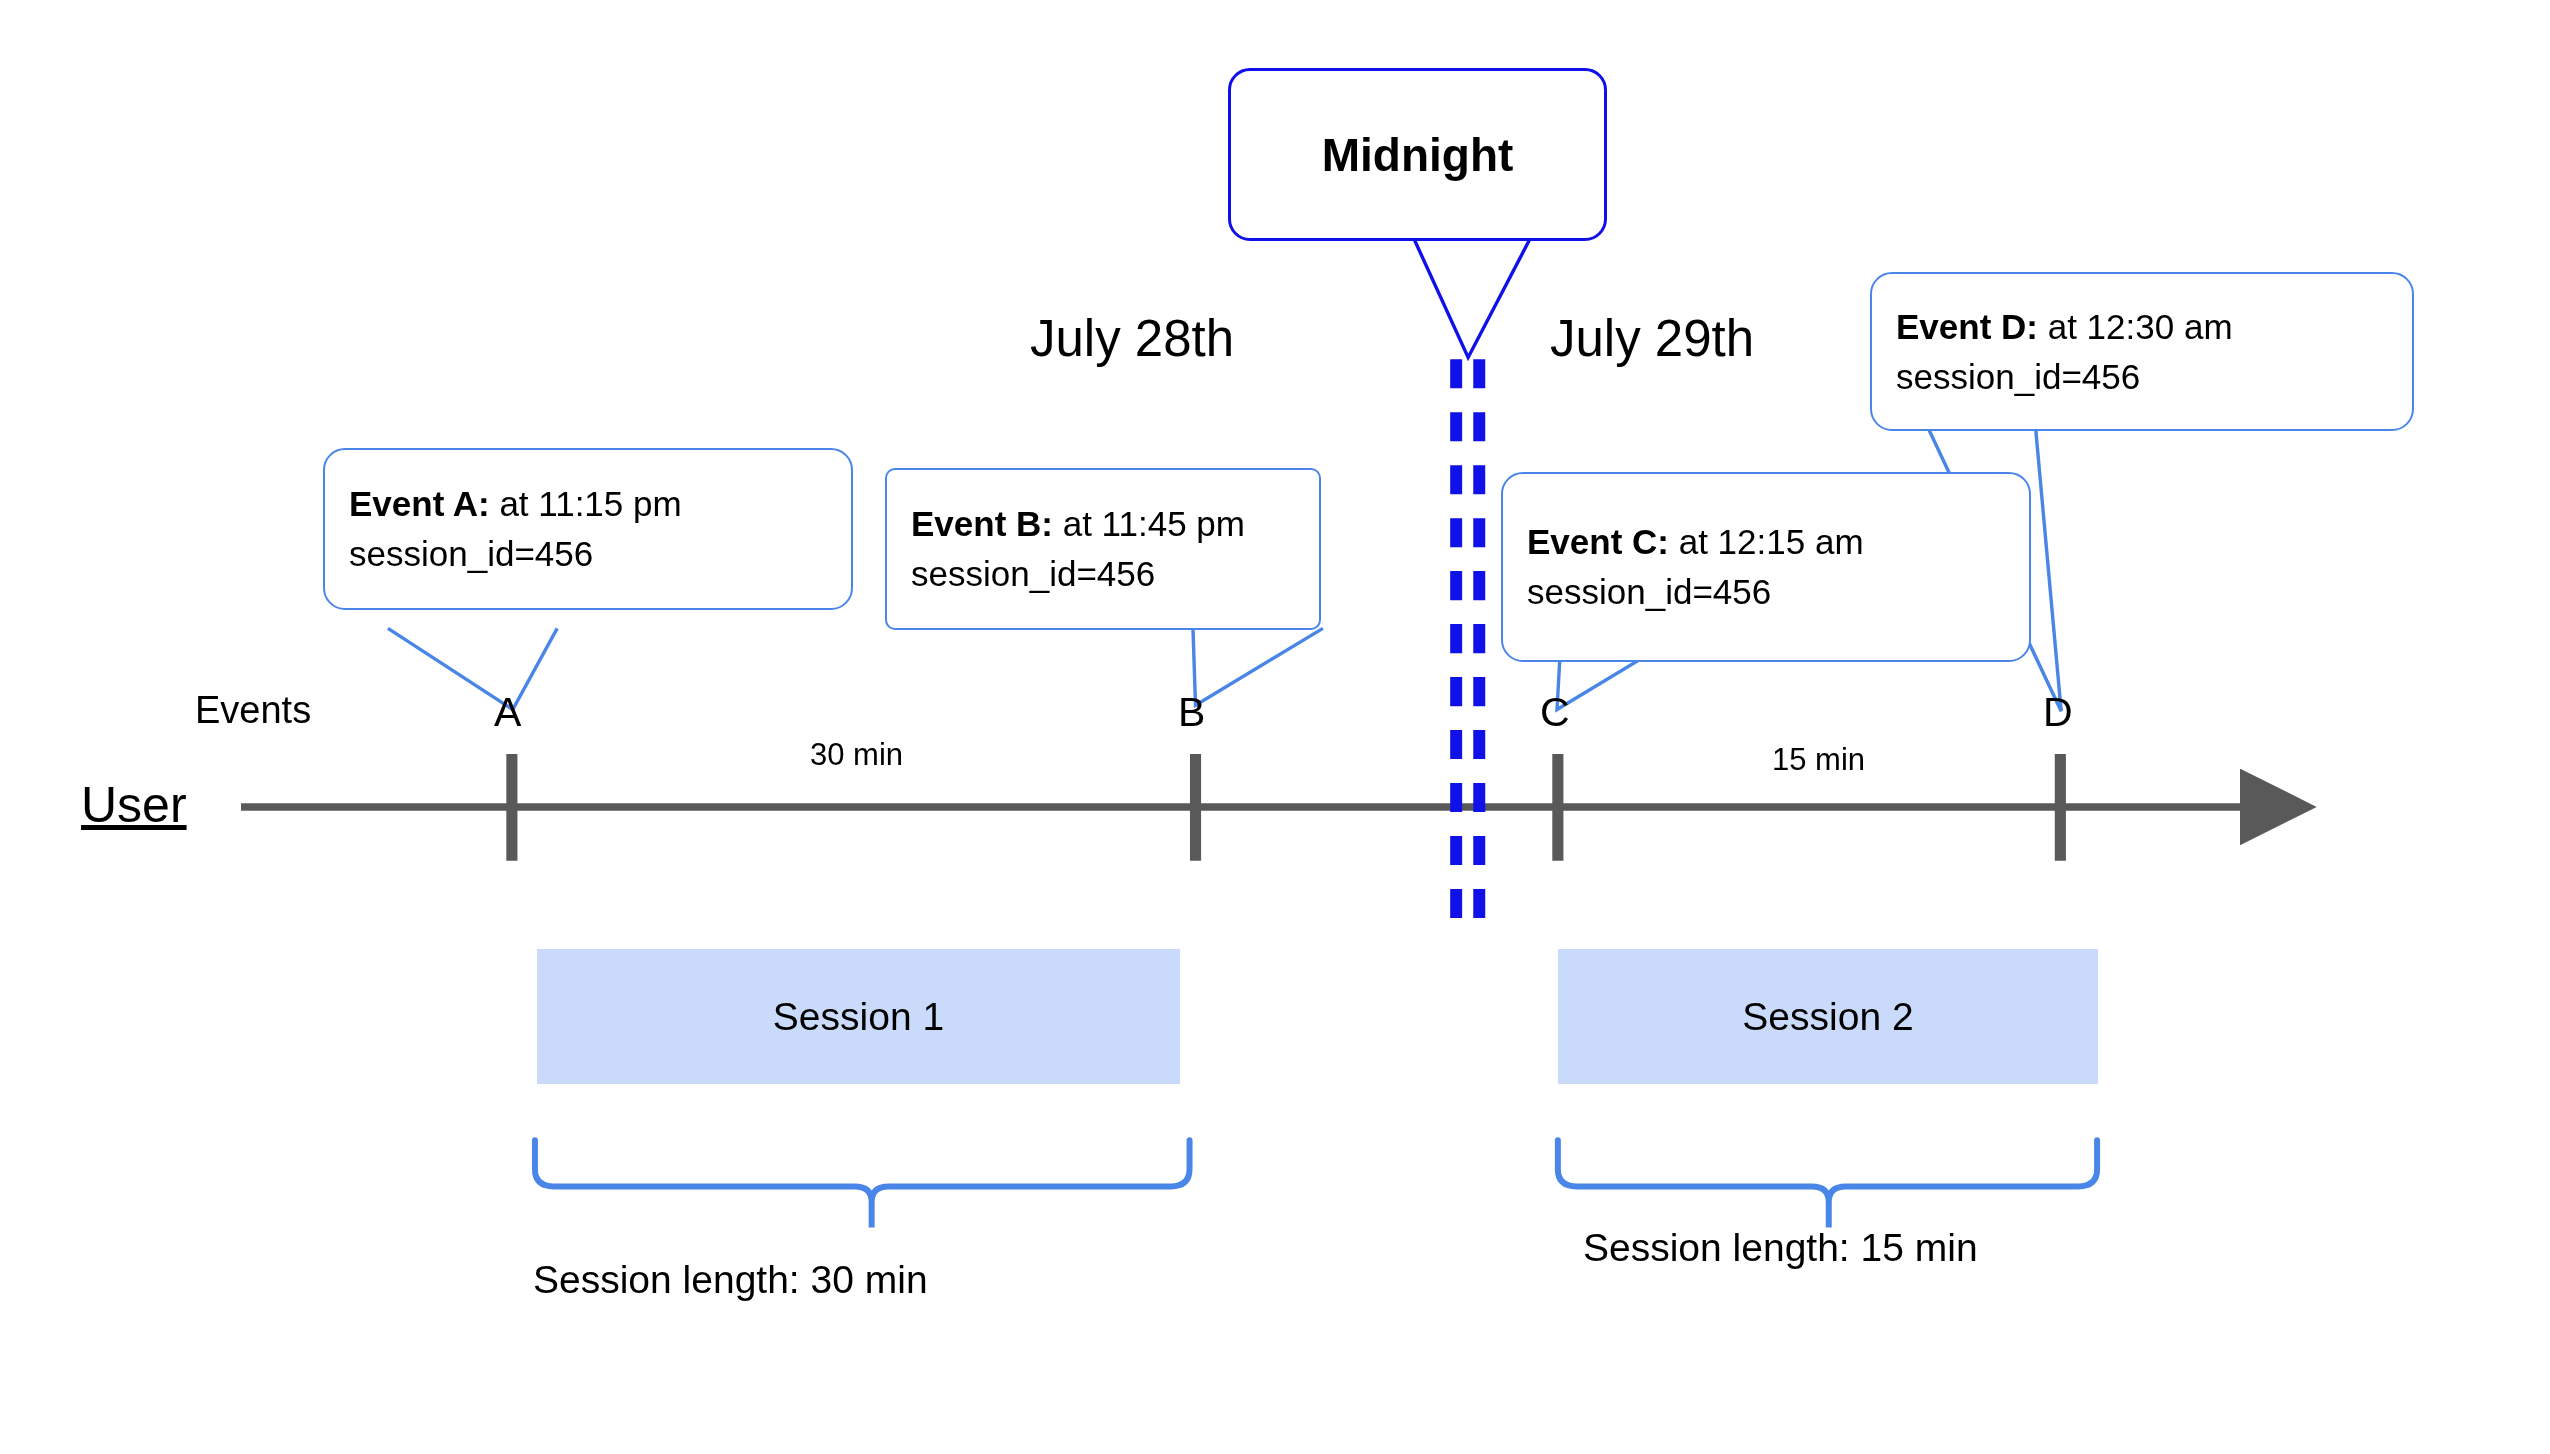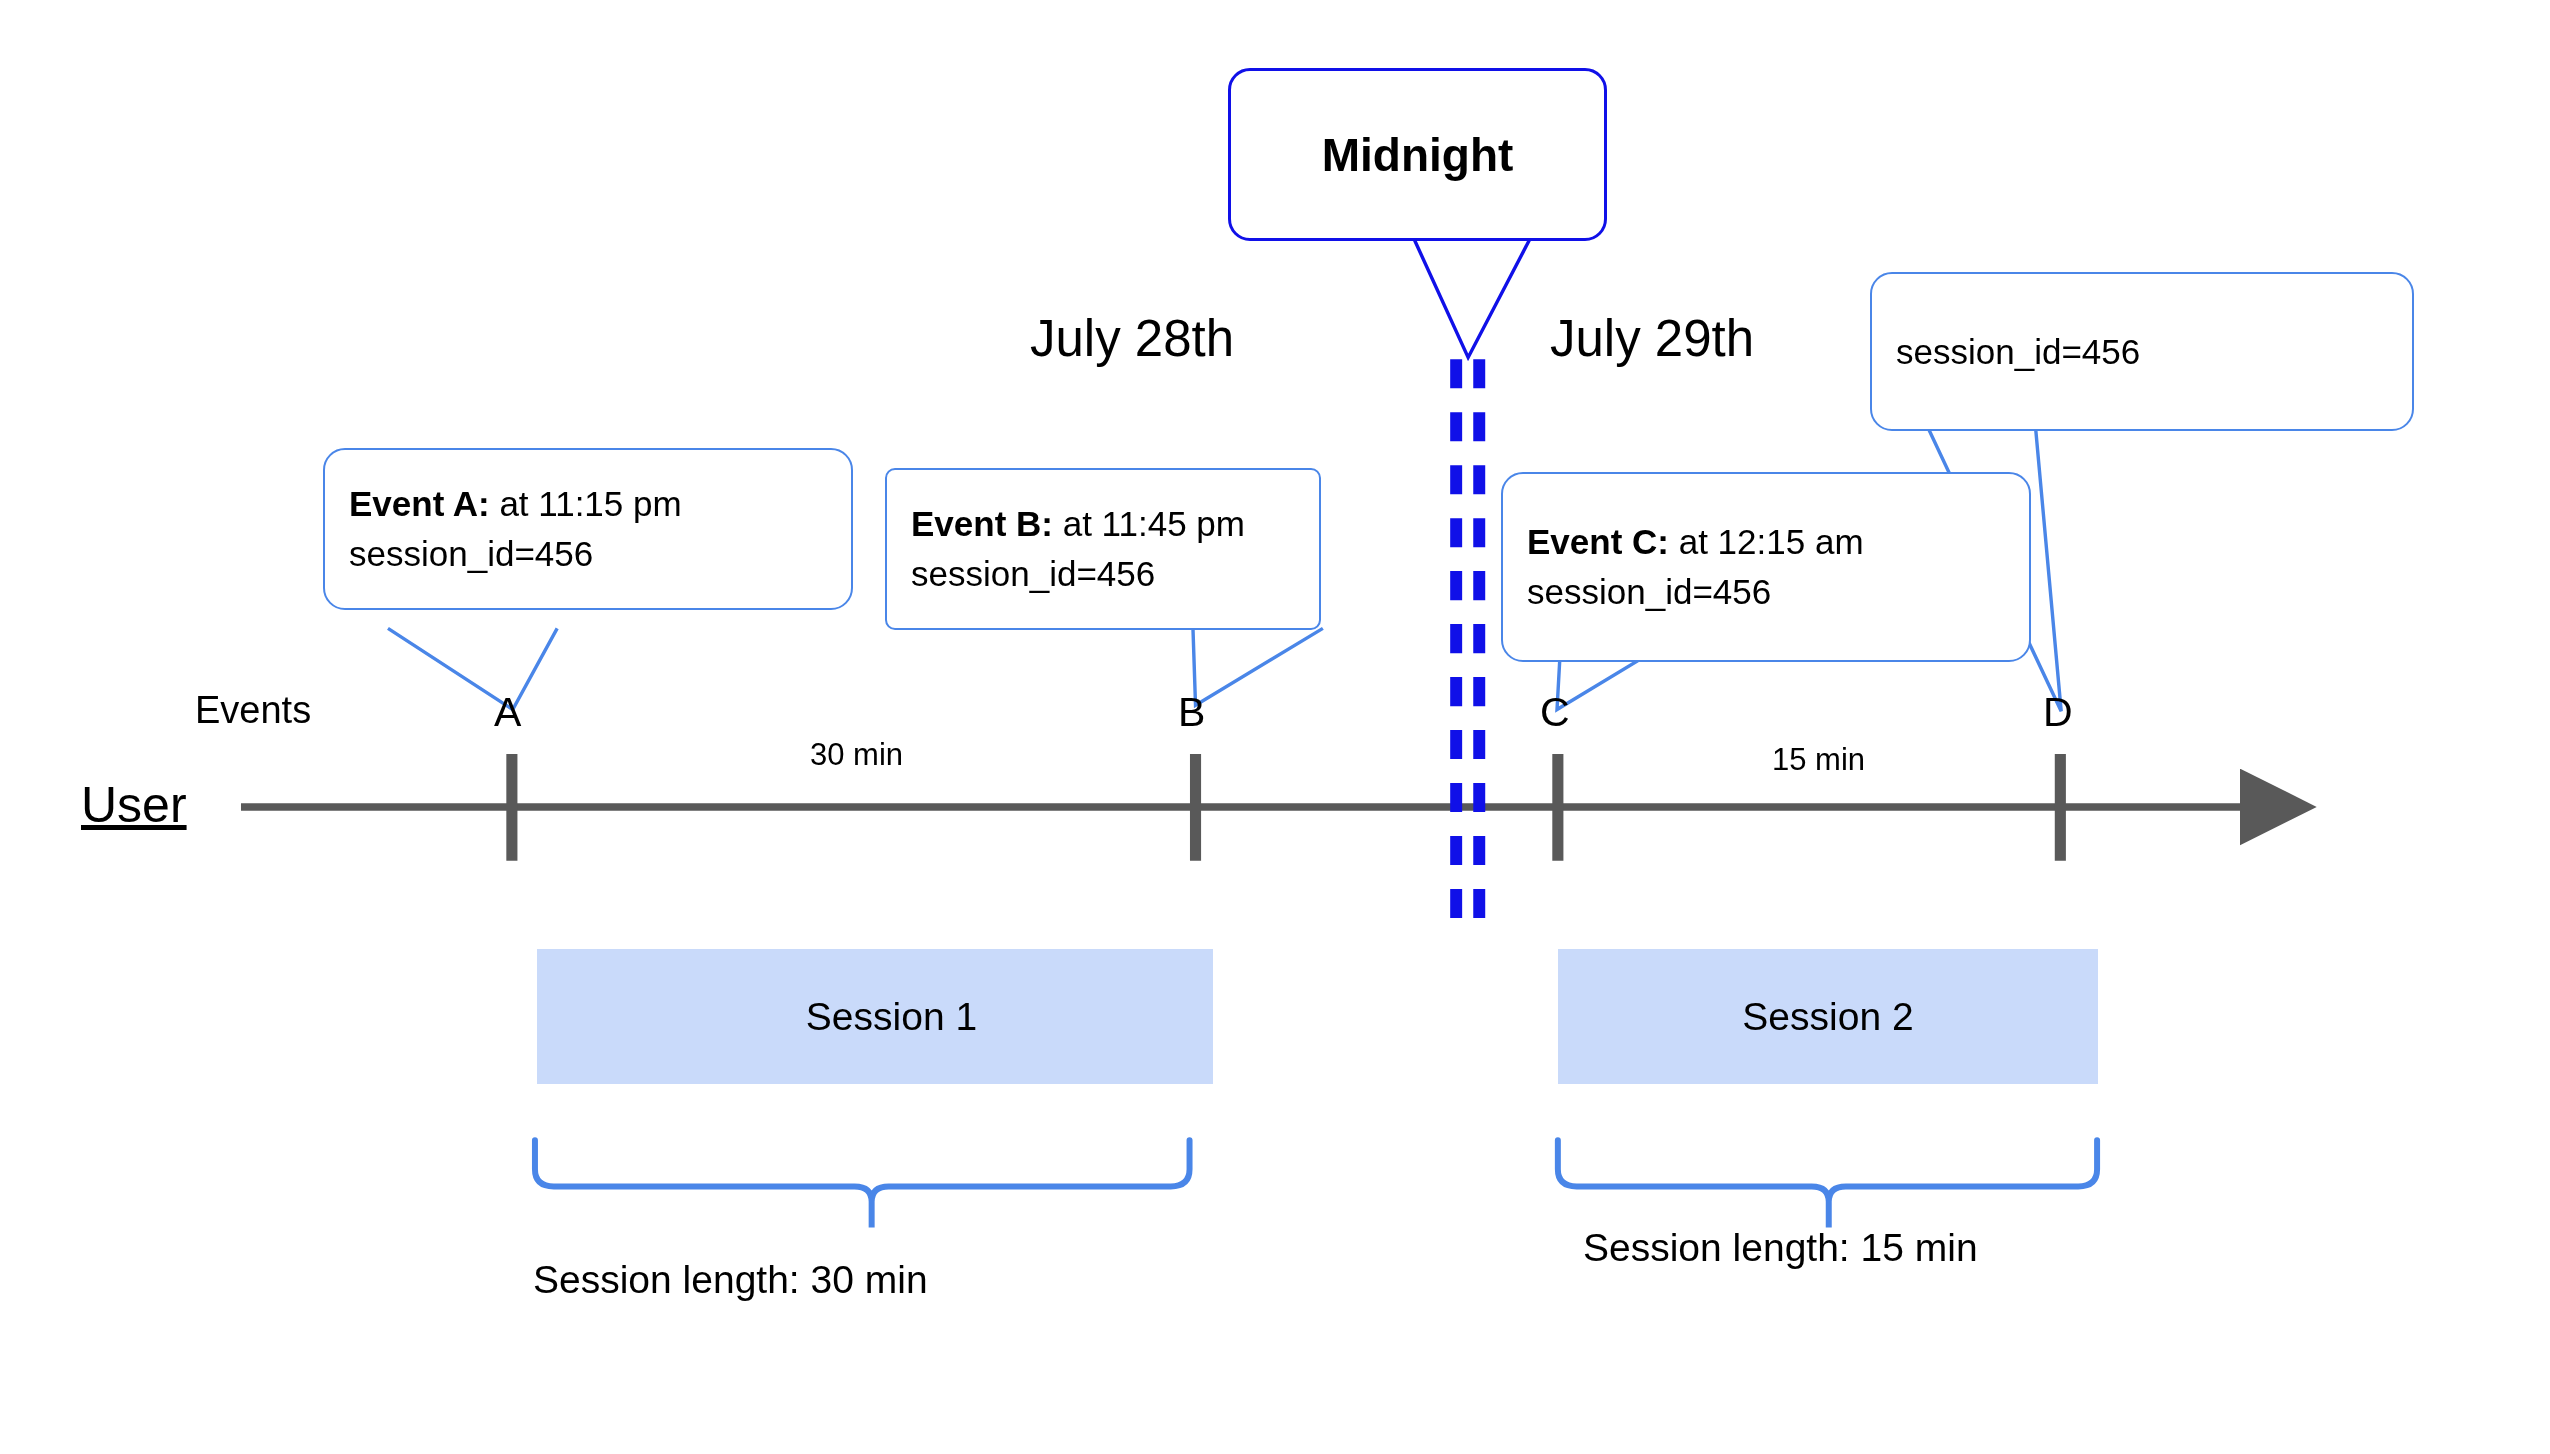--- a/index.html
+++ b/index.html
@@ -136,20 +136,23 @@
 
   <div class="callout callout-midnight" style="left:1228px; top:68px; width:379px; height:173px;">
     <span class="midnight-label">Midnight</span>
   </div>
 
   <div class="txt label-date" style="left:1030px; top:309px;">July 28th</div>
 
   <div class="txt label-date" style="left:1550px; top:309px;">July 29th</div>
 
   <div class="callout callout-event" style="left:1870px; top:272px; width:544px; height:159px;">
+    <div class="line">
+      <b>Event D:</b><span> at 12:30 am</span>
+    </div>
     <div class="line">session_id=456</div>
   </div>
 
   <div class="callout callout-event" style="left:323px; top:448px; width:530px; height:162px;">
     <div class="line">
       <b>Event A:</b><span> at 11:15 pm</span>
     </div>
     <div class="line">session_id=456</div>
   </div>
 
@@ -176,21 +179,21 @@
   <div class="txt label-tick" style="left:1178px; top:689px;">B</div>
 
   <div class="txt label-tick" style="left:1540px; top:689px;">C</div>
 
   <div class="txt label-tick" style="left:2043px; top:689px;">D</div>
 
   <div class="txt label-dur" style="left:810px; top:737px;">30 min</div>
 
   <div class="txt label-dur" style="left:1772px; top:742px;">15 min</div>
 
-  <div class="session-block" style="left:537px; top:949px; width:643px; height:135px;padding-left:33px;">
+  <div class="session-block" style="left:537px; top:949px; width:643px; height:135px;">
     <span>Session 1</span>
   </div>
 
   <div class="session-block" style="left:1558px; top:949px; width:540px; height:135px;">
     <span>Session 2</span>
   </div>
 
   <div class="txt label-slen" style="left:533px; top:1258px;">Session length: 30 min</div>
 
   <div class="txt label-slen" style="left:1583px; top:1226px;">Session length: 15 min</div>

